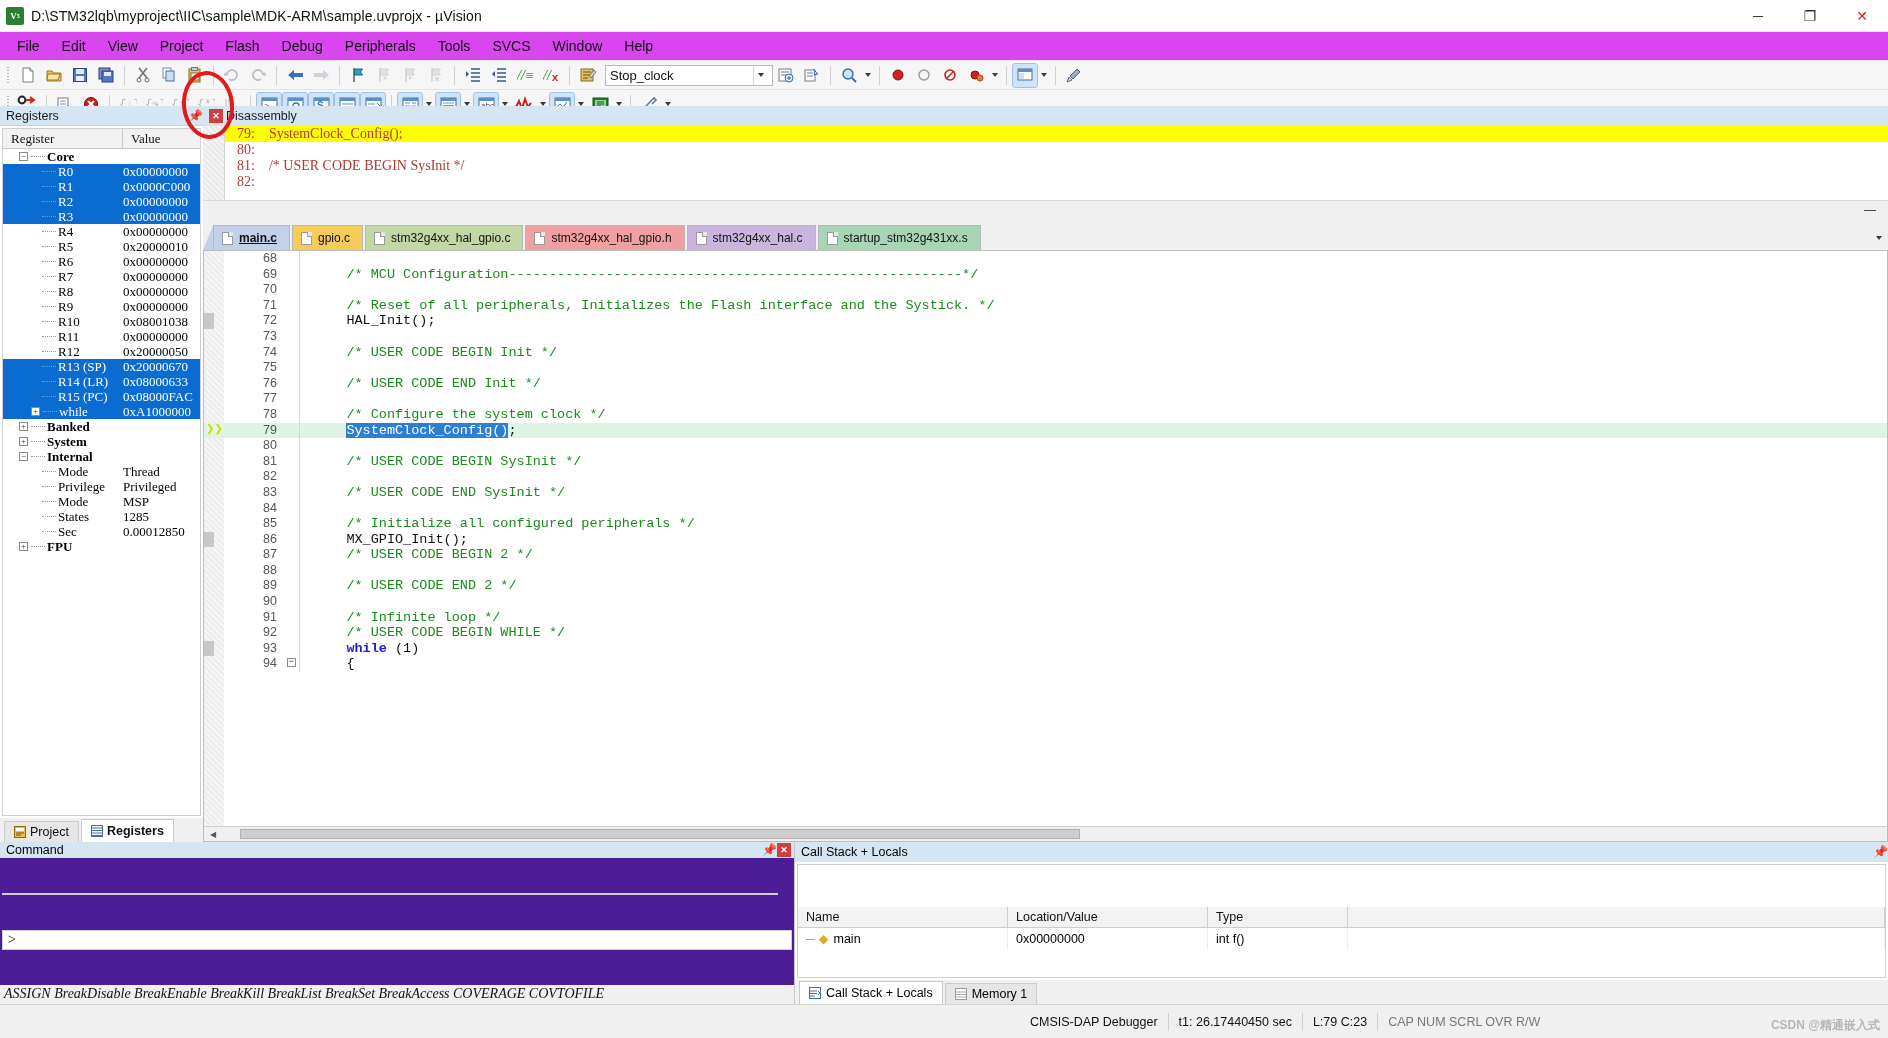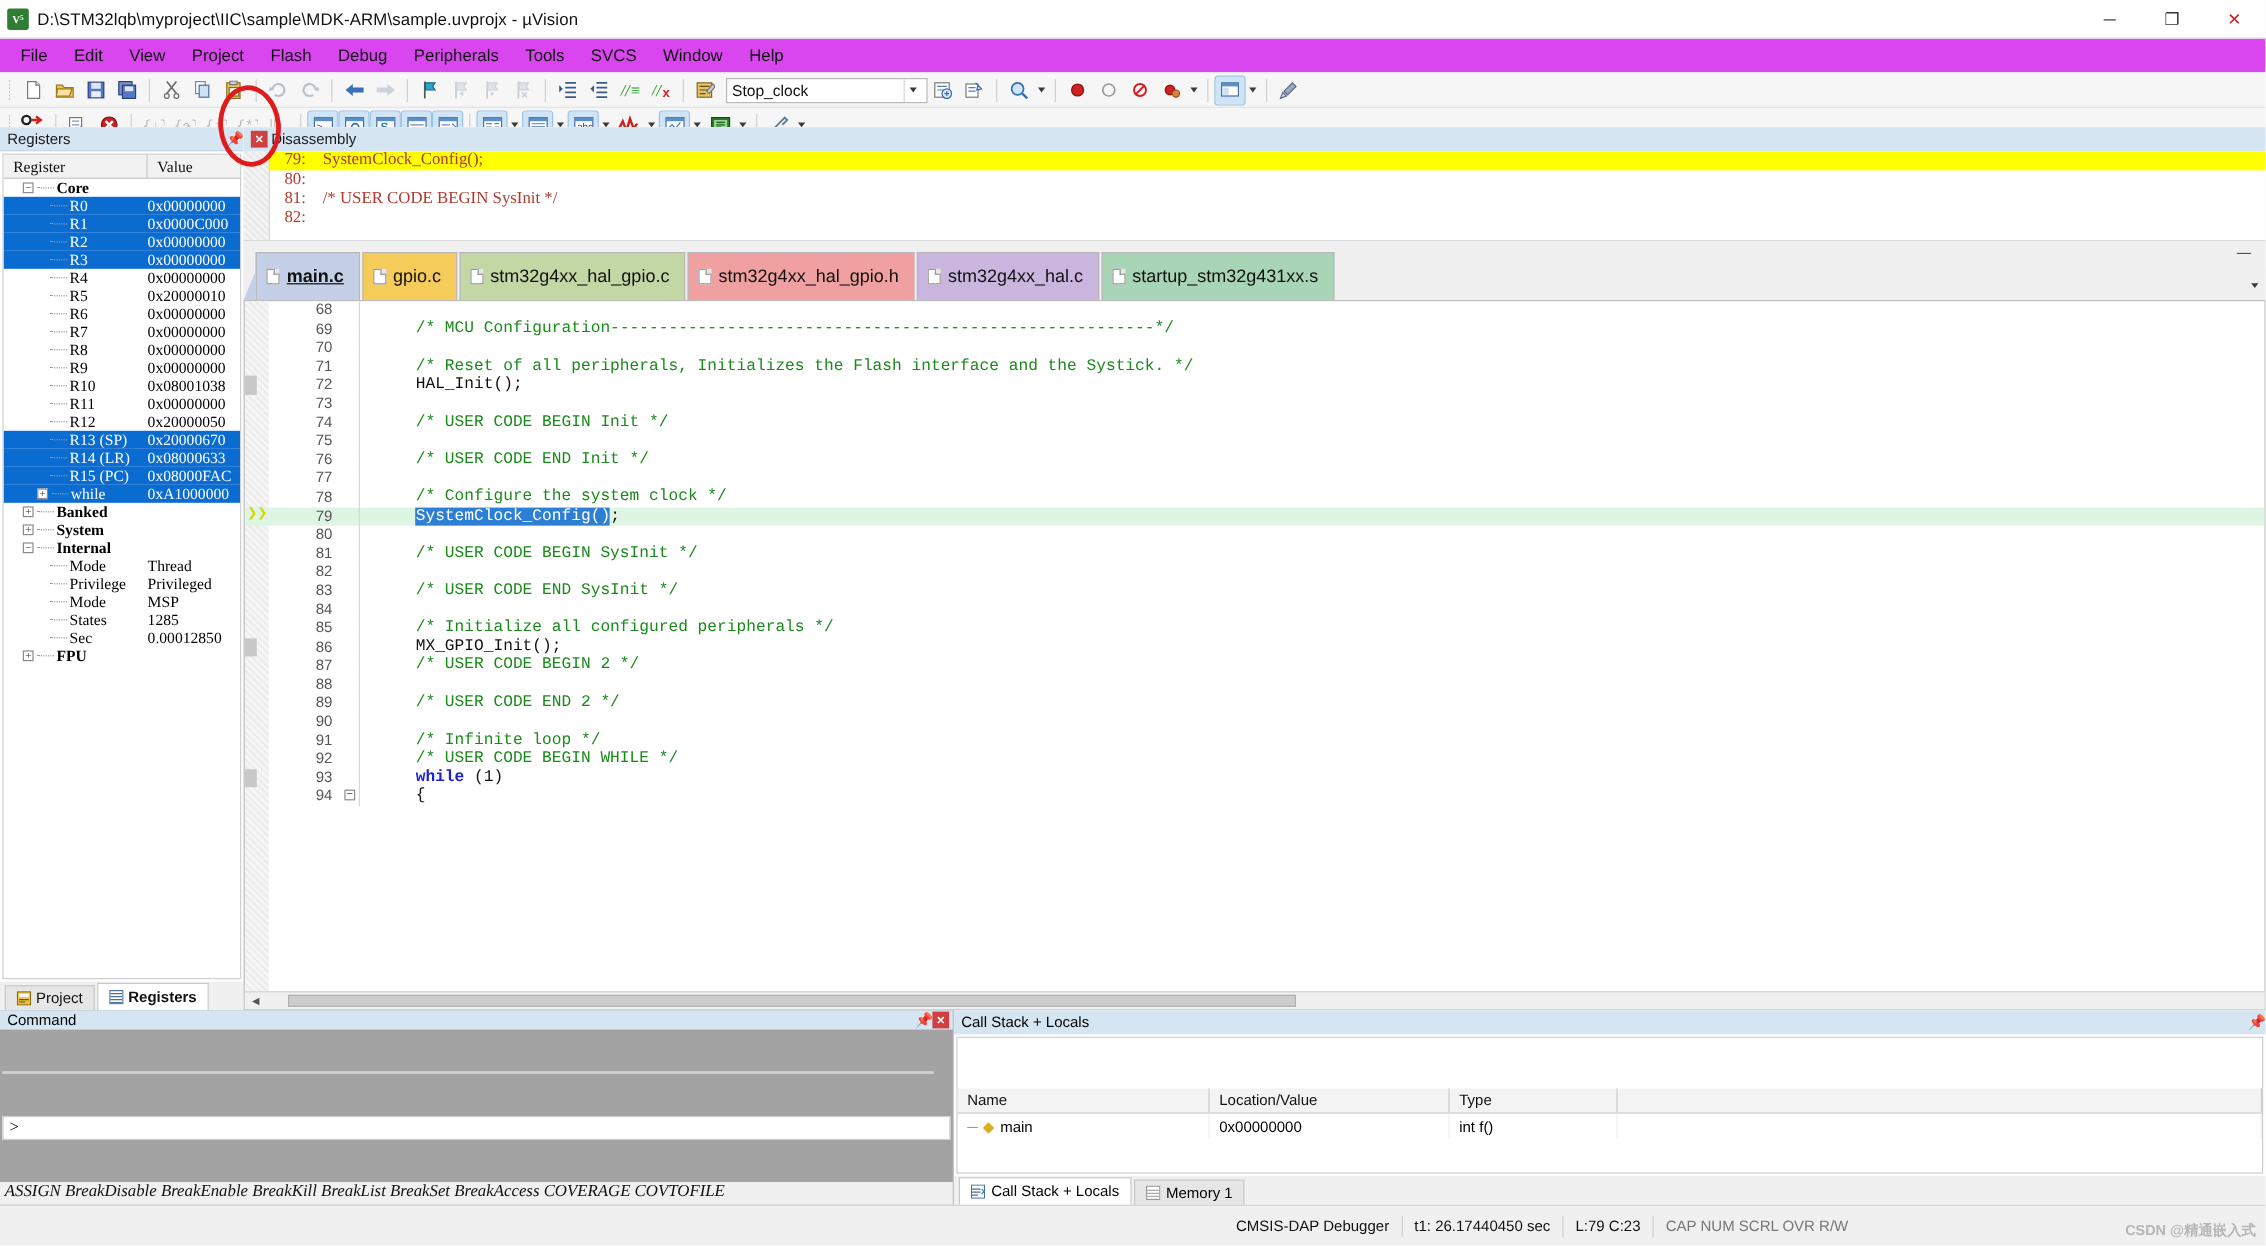--- a/index.html
+++ b/index.html
@@ -121,22 +121,22 @@
   .dis-gutter { position:absolute; left:0; top:0; bottom:0; width:22px;
                 background: repeating-linear-gradient(45deg,#e9e9e9 0 2px,#f4f4f4 2px 4px); border-right:1px solid #d5d5d5;}
   .dis-line { height:16px; padding-left:34px; white-space:pre; color:#b03a2e; line-height:16px; }
   .dis-line.hl { background:#ffff00; }
   .dis-sep { height:16px; background:#f0f0f0; border-top:1px solid #d9d9d9; position:relative;}
   .minimize-mark { position:absolute; right:12px; top:2px; font-size:12px; color:#333; }
 
   
   .tabstrip { position:absolute; left:0; top:118px; right:0; height:26px; background:#f0f0f0; display:flex; align-items:flex-end; }
   .ftab {
-    height:40px; display:flex; align-items:center; gap:6px; padding:0 12px 0 8px;
-    font-size:15px; color:#111; border:1px solid #b8b8b8; border-bottom:none;
+    height:25px; display:flex; align-items:center; gap:6px; padding:0 12px 0 8px;
+    font-size:12px; color:#111; border:1px solid #b8b8b8; border-bottom:none;
     margin-right:2px; position:relative;
   }
   .ftab .lbl.u { text-decoration: underline; font-weight:bold; }
   .ftab-skew { width:10px; height:24px; background:#c9d6e8; }
   .doc-ico { width:11px; height:13px; background:#fff; border:1px solid #9a9a9a; position:relative; flex:none; }
   .doc-ico::after { content:''; position:absolute; right:-1px; top:-1px; width:4px;height:4px;background:#e6e6e6;border-left:1px solid #9a9a9a;border-bottom:1px solid #9a9a9a;}
   .tab-scroll { margin-left:auto; width:18px; height:24px; display:flex;align-items:center;justify-content:center; }
 
   
   .editor { position:absolute; left:0; top:144px; right:0; bottom:0; background:#fff; border:1px solid #bdbdbd; display:flex; flex-direction:column;}
@@ -155,21 +155,21 @@
   .codeline.cur { background:#ddf5e2; }
   .sel-blue { background:#2d7fd6; color:#fff; }
   .pcarrow { position:absolute; left:2px; width:18px; height:15px; display:flex; align-items:center; color:#d8d800; font-size:14px; }
   .mod-bar { position:absolute; left:0; width:10px; height:15.6px; background:#c8c8c8; }
   .hscroll { height:15px; background:#f0f0f0; border-top:1px solid #d0d0d0; display:flex; align-items:center; padding:0 2px;}
   .hs-thumb { height:10px; background:#cdcdcd; border:1px solid #b0b0b0; width:840px; margin-left:20px;}
   .hs-arrow { width:14px; text-align:center; font-size:8px; color:#555; }
 
   
   .bottom { position:absolute; left:0; right:0; bottom:34px; height:162px; display:flex; }
-  .cmd-pane { width: 795px; background:#a3a3a3; display:flex; flex-direction:column; border-right:1px solid #c6c6c6;gap:33px;}
+  .cmd-pane { width: 795px; background:#4c1d95; display:flex; flex-direction:column; border-right:1px solid #c6c6c6;gap:33px;}
   .cmd-head { height:20px; background:#d6e5f2; display:flex; align-items:center; padding-left:6px; font-size:12.5px;}
   .cmd-out { flex:1; position:relative; border:1px solid #cfcfcf; margin:2px 16px 0 2px; background:#fff; overflow:hidden;}
   .cmd-line { font-family:"Liberation Serif", serif; font-size:14px; color:#111; padding-left:4px; height:18px; line-height:18px; white-space:pre;}
   .cmd-vsb { position:absolute; right:0; top:0; bottom:12px; width:14px; background:#f0f0f0; border-left:1px solid #d0d0d0; }
   .sb-btn { height:13px; width:14px; display:flex;align-items:center;justify-content:center; font-size:7px; color:#444; background:#eee; border:1px solid #cfcfcf;}
   .cmd-hsb { position:absolute; left:0; right:0; bottom:0; height:13px; background:#f0f0f0; border-top:1px solid #d0d0d0; display:flex;align-items:center;}
   .cmd-input { height:24px; border:1px solid #cfcfcf; margin:2px; background:#fff; display:flex; align-items:center; padding-left:5px;
                font-family:"Liberation Serif", serif; font-size:14px;}
   .cmd-kw { height:24px; display:flex; align-items:center; padding-left:4px;
             font-family:"Liberation Serif", serif; font-size:14px; color:#111; white-space:pre; background:#f0f0f0;font-style:italic;}

